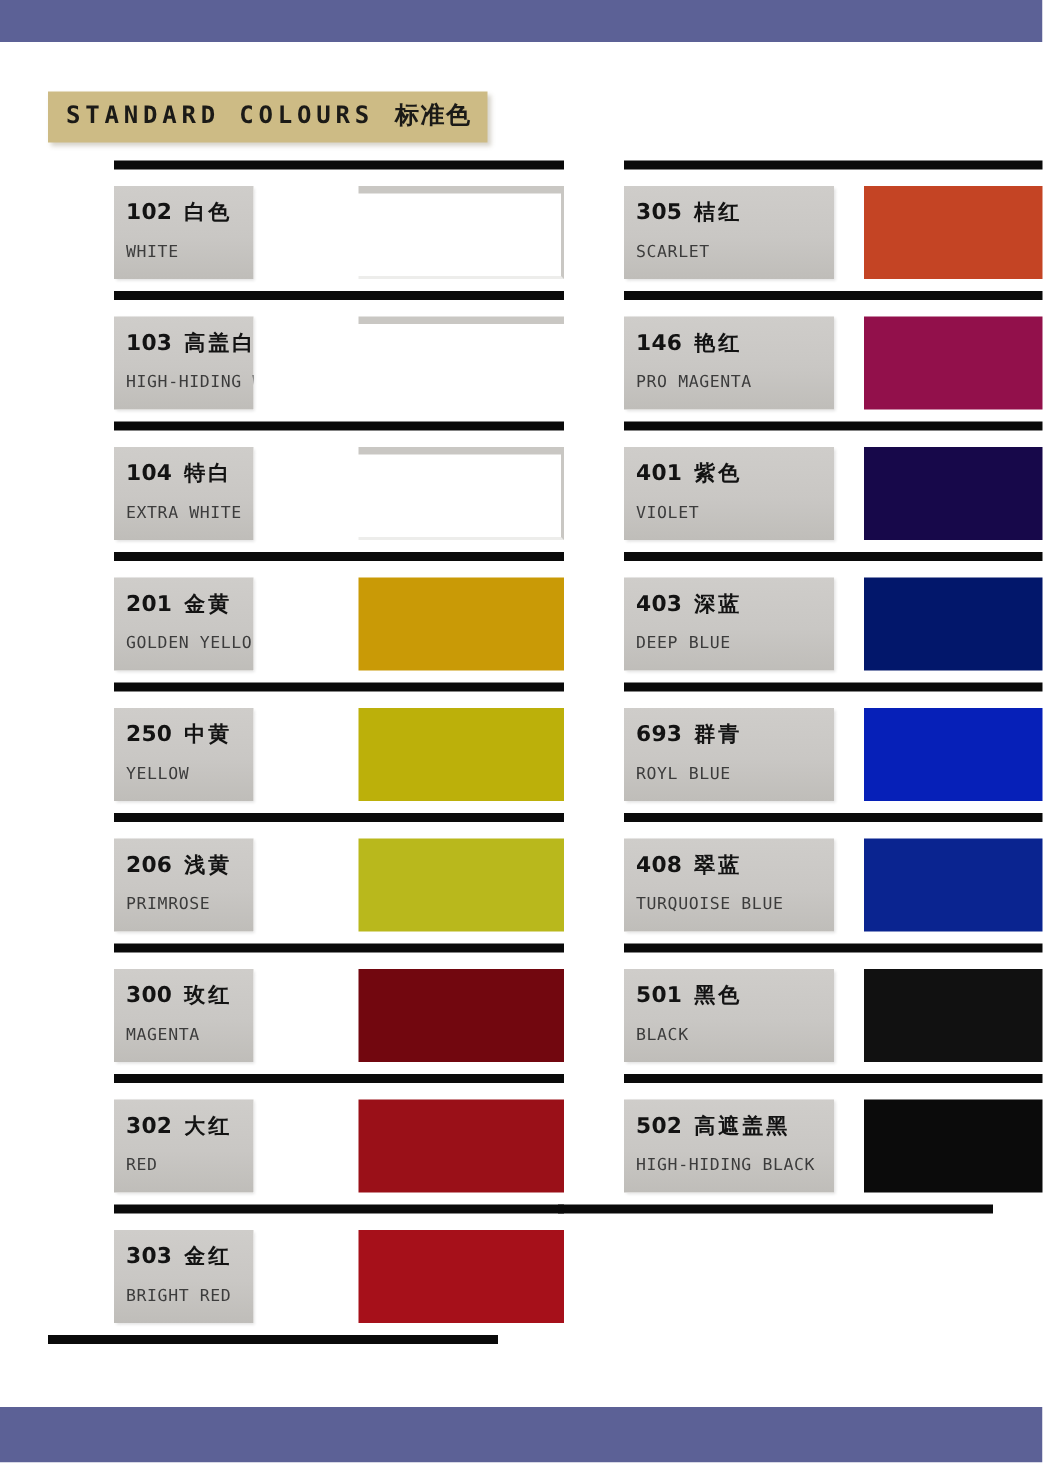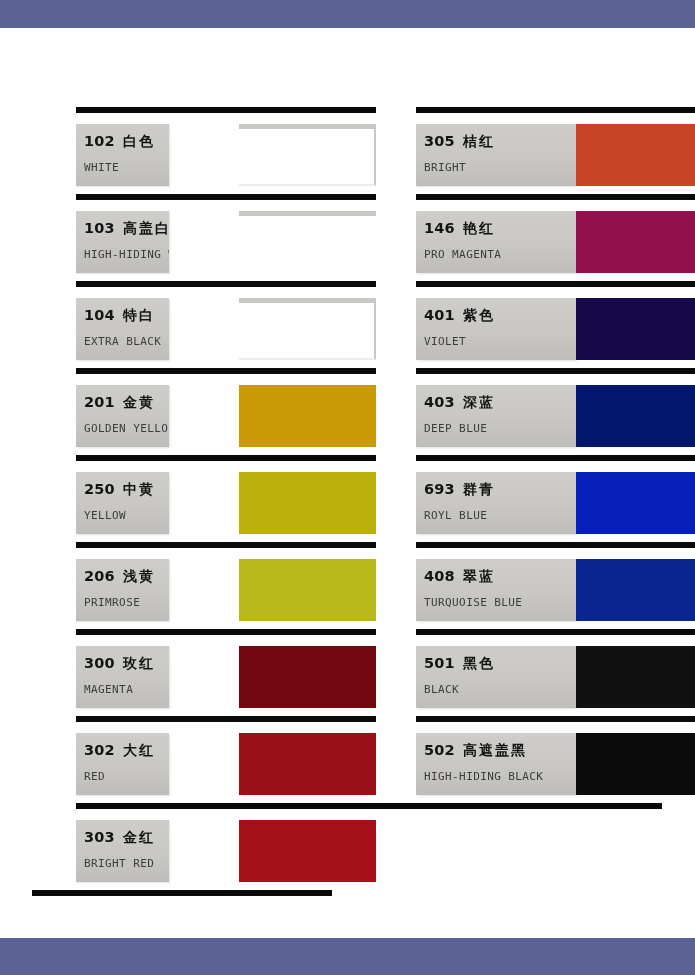--- a/index.html
+++ b/index.html
@@ -90,21 +90,21 @@
   .label-plate {
     position: absolute;
     top: 11px;
     left: 0;
     height: 62px;
     background: linear-gradient(180deg,#cfcdca 0%, #c9c7c4 55%, #bfbdb9 100%);
     box-shadow: 1px 1px 2px rgba(0,0,0,.12);
     overflow: hidden;
   }
   #column-left .label-plate  { width: 93px; }
-  #column-right .label-plate { width: 160px; }
+  #column-right .label-plate { width: 140px; }
 
   .code-line {
     position: absolute;
     left: 8px;
     top: 7px;
     white-space: nowrap;
   }
   .code-num {
     font-family: "DejaVu Sans", sans-serif;
     font-size: 14.5px;
@@ -155,20 +155,25 @@
   }
 </style>
 </head>
 <body>
 
 <div id="page">
 
   <div class="edge-band edge-top"></div>
   <div class="edge-band edge-bottom"></div>
 
+  <div id="title-banner">
+    <div class="title-inner">
+      <span class="title-en">STANDARD COLOURS</span><span class="title-cn">标准色</span>
+    </div>
+  </div>
 
   <div class="column" id="column-left">
       <div class="swatch-row">
         <div class="rule"></div>
         <div class="row-body">
           <div class="label-plate">
             <div class="code-line"><span class="code-num">102</span><span class="code-cn">白色</span></div>
             <div class="name-en">WHITE</div>
           </div>
           <div class="chip white-chip"></div>
@@ -182,21 +187,21 @@
             <div class="name-en">HIGH-HIDING W</div>
           </div>
           <div class="chip white-chip flat" style="border-top: 5px solid rgb(201, 199, 195); box-sizing: border-box;"></div>
         </div>
       </div>
       <div class="swatch-row">
         <div class="rule"></div>
         <div class="row-body">
           <div class="label-plate">
             <div class="code-line"><span class="code-num">104</span><span class="code-cn">特白</span></div>
-            <div class="name-en">EXTRA BLACK</div>
+            <div class="name-en">EXTRA WHITE</div>
           </div>
           <div class="chip white-chip"></div>
         </div>
       </div>
       <div class="swatch-row">
         <div class="rule"></div>
         <div class="row-body">
           <div class="label-plate">
             <div class="code-line"><span class="code-num">201</span><span class="code-cn">金黄</span></div>
             <div class="name-en">GOLDEN YELLO</div>
@@ -255,21 +260,21 @@
         </div>
       </div>
       <div class="rule"></div>
     </div>
   <div class="column" id="column-right">
       <div class="swatch-row">
         <div class="rule"></div>
         <div class="row-body">
           <div class="label-plate">
             <div class="code-line"><span class="code-num">305</span><span class="code-cn">桔红</span></div>
-            <div class="name-en">BRIGHT</div>
+            <div class="name-en">SCARLET</div>
           </div>
           <div class="chip" style="background: rgb(196, 68, 36);"></div>
         </div>
       </div>
       <div class="swatch-row">
         <div class="rule"></div>
         <div class="row-body">
           <div class="label-plate">
             <div class="code-line"><span class="code-num">146</span><span class="code-cn">艳红</span></div>
             <div class="name-en">PRO MAGENTA</div>

